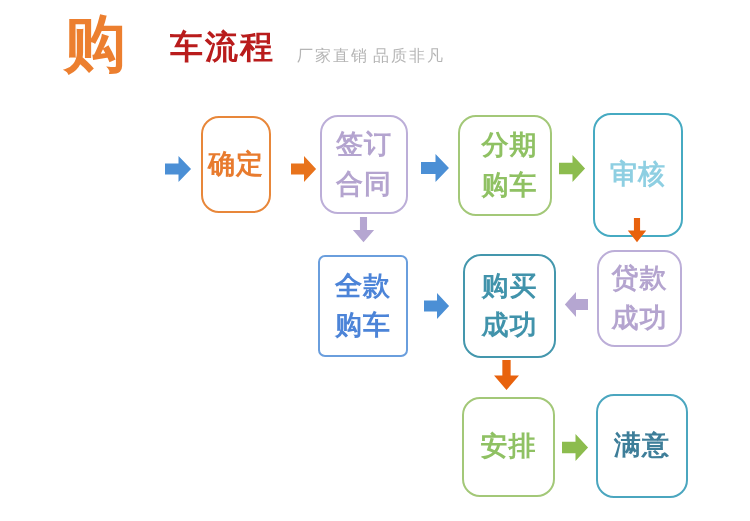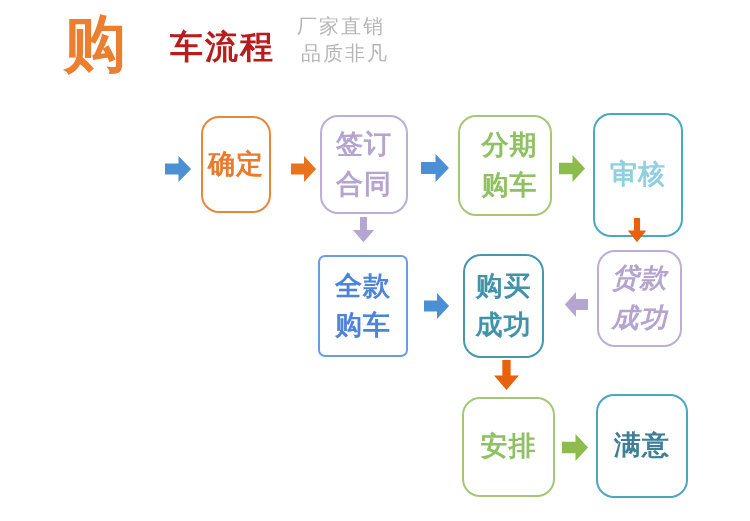--- a/index.html
+++ b/index.html
@@ -16,44 +16,43 @@
     position:absolute;left:64px;top:12px;
     display:flex;align-items:flex-end;
   }
   .logo-char{
     font-size:62px;line-height:1.02;font-weight:600;letter-spacing:0;
   }
   .title-rest{
     font-size:33px;font-weight:600;margin-left:6px;margin-bottom:5px;letter-spacing:2px;
   }
   .tagline{
-    margin-left:22px;margin-bottom:8px;font-size:20px;font-weight:500;letter-spacing:2px;
+    margin-left:22px;margin-bottom:8px;font-size:16px;font-weight:500;letter-spacing:2px;
     display:flex;
-    flex-direction:column;
   }
   .tagline .tg-b{margin-left:4px;}
 
   
   .node{
     position:absolute;
     border:2.5px solid;
     border-radius:18px;
     display:flex;flex-direction:column;align-items:center;justify-content:center;
     font-weight:bold;font-size:27px;letter-spacing:1px;line-height:1.45;
     background:#ffffff;
     box-sizing:border-box;
   }
   .n-contact     {left:70px; top:114px;width:90px;height:100px;}
   .n-confirm     {left:201px;top:116px;width:70px;height:97px;align-items:center;}
   .n-sign        {left:320px;top:115px;width:88px;height:99px;}
   .n-installment {left:458px;top:115px;width:94px;height:101px;}
   .n-review      {left:593px;top:113px;width:90px;height:124px;}
   .n-fullpay     {left:318px;top:255px;width:90px;height:102px;border-radius:7px;}
-  .n-purchase    {left:463px;top:254px;width:81px;height:104px;}
-  .n-loan        {left:597px;top:250px;width:85px;height:97px;font-style:italic;}
+  .n-purchase    {left:463px;top:254px;width:93px;height:104px;}
+  .n-loan        {left:597px;top:250px;width:85px;height:97px;}
   .n-production  {left:462px;top:397px;width:93px;height:100px;}
   .n-delivery    {left:596px;top:394px;width:92px;height:104px;}
 
   
   .arrow{position:absolute;}
   .arrow svg{display:block;width:100%;height:100%;}
   .a-contact-confirm   {left:165px;top:155px;width:27px;height:28px;}
   .a-confirm-sign      {left:291px;top:155px;width:26px;height:28px;}
   .a-sign-installment  {left:421px;top:153px;width:29px;height:30px;}
   .a-installment-review{left:559px;top:154px;width:27px;height:29px;}

